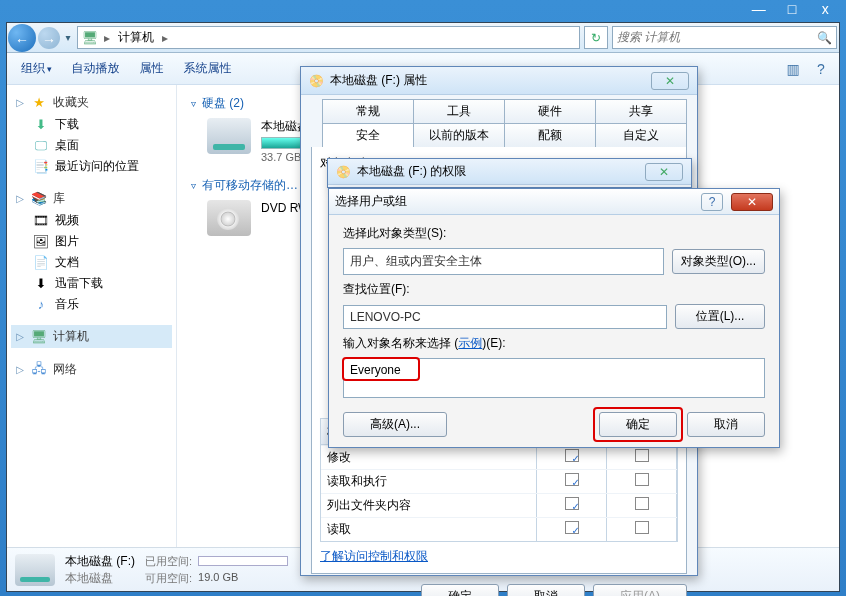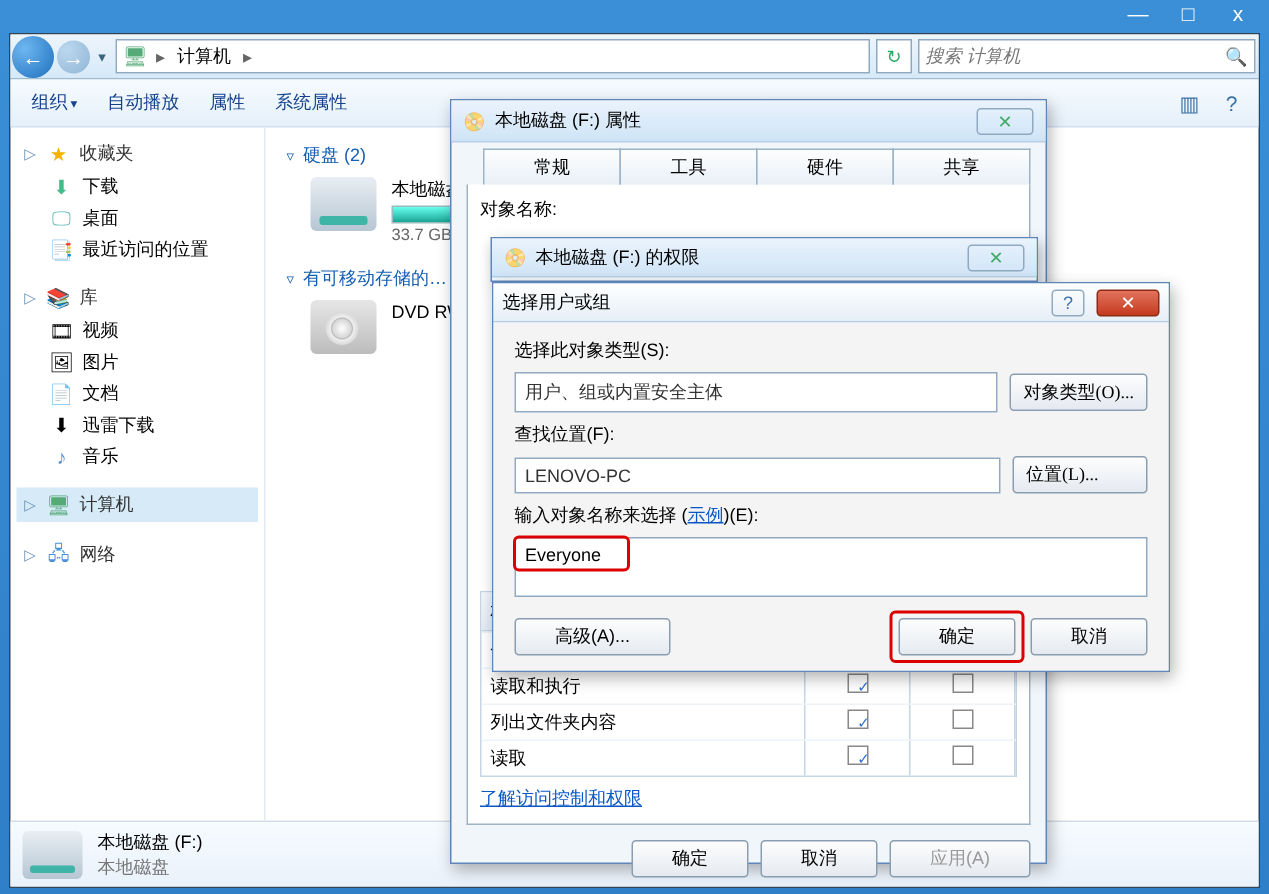--- a/index.html
+++ b/index.html
@@ -88,21 +88,21 @@
 .perm-dlg .hdr{height:26px;background:linear-gradient(#eaf3fc,#cfe4f7);display:flex;align-items:center;padding:0 8px;gap:6px;border-bottom:1px solid #b6cee5;}
 .perm-dlg .hdr .x{width:38px;height:18px;border:1px solid #8faac0;border-radius:3px;text-align:center;line-height:16px;color:#4a6;}
 
 .select-dlg .hdr{height:26px;background:linear-gradient(#fff,#e5eef6);display:flex;align-items:center;padding:0 6px;gap:8px;border-bottom:1px solid #b6cee5;}
 .select-dlg .hdr .help{width:22px;height:18px;border:1px solid #8faac0;border-radius:3px;text-align:center;line-height:16px;color:#3c6fae;}
 .select-dlg .hdr .close{width:42px;height:18px;border-radius:3px;text-align:center;line-height:16px;color:#fff;background:linear-gradient(#e2735d,#c43a1f);border:1px solid #8d2b17;}
 .select-dlg .inner{ padding:10px 14px; display:flex; flex-direction:column; gap:6px; background:#f4f4f4;}
 .sel-row{display:flex;align-items:center;gap:8px;}
 .sel-row .lab{flex:1;}
 .sel-box{ flex:1; border:1px solid #8faac0;background:#fff;padding:4px 6px; color:#333;}
-.sel-side-btn{min-width:90px;padding:3px 8px;border:1px solid #8a9db1;background:linear-gradient(#fdfdfd,#e5eaf0);border-radius:3px;text-align:left;font-family:Liberation Serif, serif;}
+.sel-side-btn{min-width:90px;padding:3px 8px;border:1px solid #8a9db1;background:linear-gradient(#fdfdfd,#e5eaf0);border-radius:3px;text-align:center;}
 .sel-textarea{ border:1px solid #8faac0; background:#fff; height:40px; padding:4px 6px; position:relative;}
 .redbox{position:absolute;border:2px solid #d00;border-radius:4px;}
 .sel-textarea .val{display:inline-block;}
 .sel-btns{display:flex;gap:10px;align-items:center;margin-top:8px;}
 .sel-btns .sp{flex:1;}
 
 </style>
 </head>
 <body>
 
@@ -235,34 +235,46 @@
       </div>
     </div>
   </div>
 
   <div class="statusbar">
     <div class="drv-ic"></div>
     <div>
       <div>本地磁盘 (F:)</div>
       <div style="color:#777">本地磁盘</div>
     </div>
+    <div class="kv">
+      <span class="k">已用空间:</span>
+        <span><span class="minibar"></span></span>
+      <span class="k">可用空间:</span>
+        <span>19.0 GB</span>
+    </div>
   </div>
 </div>
 
 <div class="dlg" style="left:300px; top:66px; width:398px; height:510px;">
   <div class="dlg-title">
     <span>📀</span>
     <span class="ttl">本地磁盘 (F:) 属性</span>
     <span class="x">✕</span>
   </div>
   <div class="tabs-row1">
     <div class="tab">常规</div>
     <div class="tab">工具</div>
     <div class="tab">硬件</div>
     <div class="tab">共享</div>
+  </div>
+  <div class="tabs-row2">
+    <div class="tab active">安全</div>
+    <div class="tab">以前的版本</div>
+    <div class="tab">配额</div>
+    <div class="tab">自定义</div>
   </div>
   <div class="tab-body">
      <div>对象名称:</div>
      <div style="height:240px"></div>
      <div class="perm-list">
         <div class="ph">
           <span class="pn">权限</span>
           <span class="pc">允许</span>
           <span class="pc">拒绝</span>
         </div>

